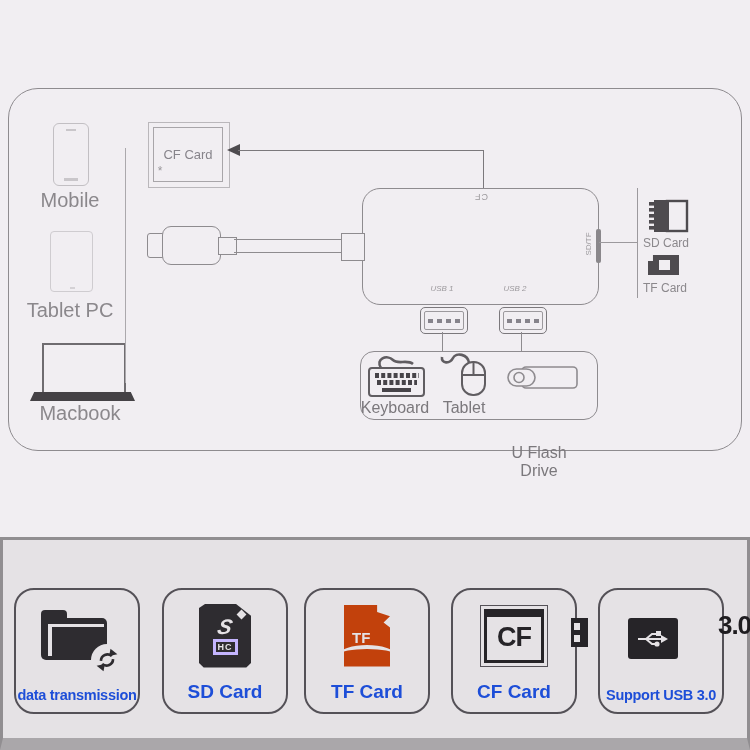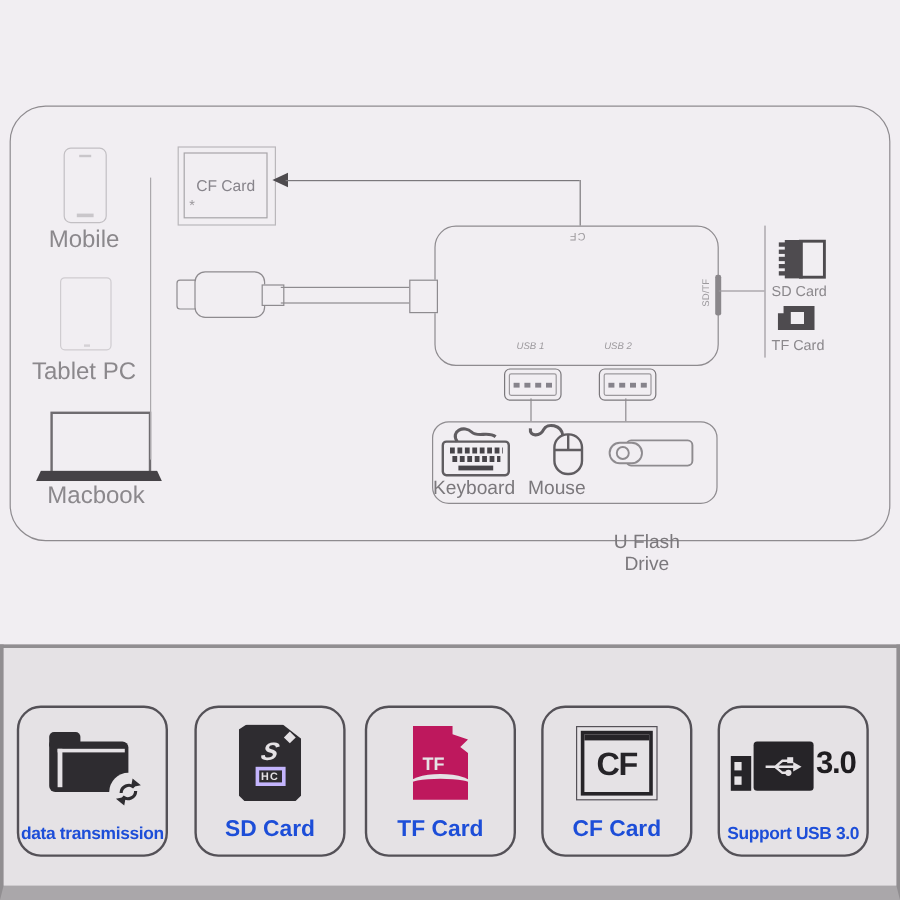--- a/index.html
+++ b/index.html
@@ -86,30 +86,30 @@
   .folder-body{position:absolute;left:2px;top:8px;width:66px;height:42px;background:#2e2c30;border-radius:2px 5px 5px 5px;}
   .folder-slit-v{position:absolute;left:9px;top:14px;width:4px;height:32px;background:#e5e2e5;}
   .folder-slit-h{position:absolute;left:9px;top:14px;width:56px;height:3px;background:#e5e2e5;}
   .sync-badge{position:absolute;right:-8px;bottom:-8px;width:32px;height:32px;border-radius:50%;background:#e5e2e5;display:flex;align-items:center;justify-content:center;}
   
   .sdcard-big{position:relative;width:52px;height:64px;background:#2e2c30;clip-path:polygon(13% 0,70% 0,100% 19%,100% 93%,91% 100%,9% 100%,0 93%,0 7%);display:flex;flex-direction:column;align-items:center;justify-content:center;}
   .sd-notch{position:absolute;right:6px;top:7px;width:7px;height:7px;background:#e5e2e5;transform:rotate(45deg);}
   .sd-s{color:#e5e2e5;font-style:italic;font-weight:900;font-size:21px;transform:skewX(-14deg);line-height:1;}
   .sd-hc{color:#e5e2e5;font-weight:bold;font-size:9px;border:3px solid #c4b5fd;padding:0 2px;margin-top:2px;letter-spacing:1px;line-height:1.2;}
   
-  .tfcard-big{position:relative;width:46px;height:62px;background:#be185d;clip-path:polygon(0 0,72% 0,72% 12%,100% 19%,86% 29%,100% 37%,100% 100%,0 100%);}
+  .tfcard-big{position:relative;width:46px;height:62px;background:#c2410c;clip-path:polygon(0 0,72% 0,72% 12%,100% 19%,86% 29%,100% 37%,100% 100%,0 100%);}
   .tf-txt{position:absolute;left:8px;top:24px;color:#e5e2e5;font-weight:bold;font-size:15px;}
   .tf-swoosh{position:absolute;left:-4px;bottom:4px;width:54px;height:18px;border-radius:50%;border-top:4px solid #e5e2e5;box-sizing:border-box;}
   
   .cfwrap{border:1px solid #545157;padding:3px;}
   .cfcard-big{position:relative;width:60px;height:54px;border:3px solid #262428;box-sizing:border-box;display:flex;align-items:center;justify-content:center;}
   .cf-topbar{position:absolute;left:0;top:0;width:100%;height:5px;background:#262428;}
   .cf-txt{color:#262428;font-weight:900;font-size:27px;letter-spacing:-1px;margin-top:4px;}
   
-  .usb3{display:flex;align-items:flex-end;}
+  .usb3{display:flex;align-items:flex-start;gap:38px;}
   .usb3-plug{position:relative;width:17px;height:29px;background:#262428;}
   .usb3-plug .h1{position:absolute;left:3px;top:5px;width:6px;height:7px;background:#e5e2e5;}
   .usb3-plug .h2{position:absolute;left:3px;top:17px;width:6px;height:7px;background:#e5e2e5;}
   .usb3-body{width:50px;height:41px;background:#262428;border-radius:3px;margin-left:2px;display:flex;align-items:center;justify-content:center;}
   .usb3-num{font-weight:900;font-size:26px;color:#1f1d20;margin-left:2px;transform:translateY(-8px);letter-spacing:-1px;}
 </style>
 </head>
 <body>
 
 <div id="page">
@@ -188,21 +188,21 @@
     <rect x="24" y="12" width="23" height="33" rx="11" fill="none" stroke="#605d61" stroke-width="2"></rect>
     <line x1="35.5" y1="12" x2="35.5" y2="25" stroke="#605d61" stroke-width="2"></line>
     <line x1="24" y1="25" x2="47" y2="25" stroke="#605d61" stroke-width="2"></line>
   </svg>
   <svg class="abs flash-svg" width="76" height="30" viewBox="0 0 76 30">
     <rect x="17" y="4" width="55" height="21" rx="4" fill="none" stroke="#8e8b8f" stroke-width="1.6"></rect>
     <rect x="3" y="6" width="27" height="17" rx="8.5" fill="#f1eef2" stroke="#8e8b8f" stroke-width="1.6"></rect>
     <circle cx="14" cy="14.5" r="5" fill="none" stroke="#8e8b8f" stroke-width="1.6"></circle>
   </svg>
   <div class="abs periph-label lbl-keyboard">Keyboard</div>
-  <div class="abs periph-label lbl-mouse">Mouse</div>
+  <div class="abs periph-label lbl-mouse">Tablet</div>
   <div class="abs periph-label lbl-flash">U Flash Drive</div>
 
   <div class="abs sd-hline"></div>
   <div class="abs sd-vline"></div>
   <svg class="abs sdicon-svg" width="46" height="36" viewBox="0 0 46 36">
     <rect x="22" y="3" width="20" height="30" fill="#f1eef2" stroke="#4e4b4f" stroke-width="2.4"></rect>
     <rect x="9" y="2" width="15" height="32" fill="#4e4b4f"></rect>
     <rect x="4" y="4" width="6" height="3.6" fill="#4e4b4f"></rect>
     <rect x="4" y="10" width="6" height="3.6" fill="#4e4b4f"></rect>
     <rect x="4" y="16" width="6" height="3.6" fill="#4e4b4f"></rect>

